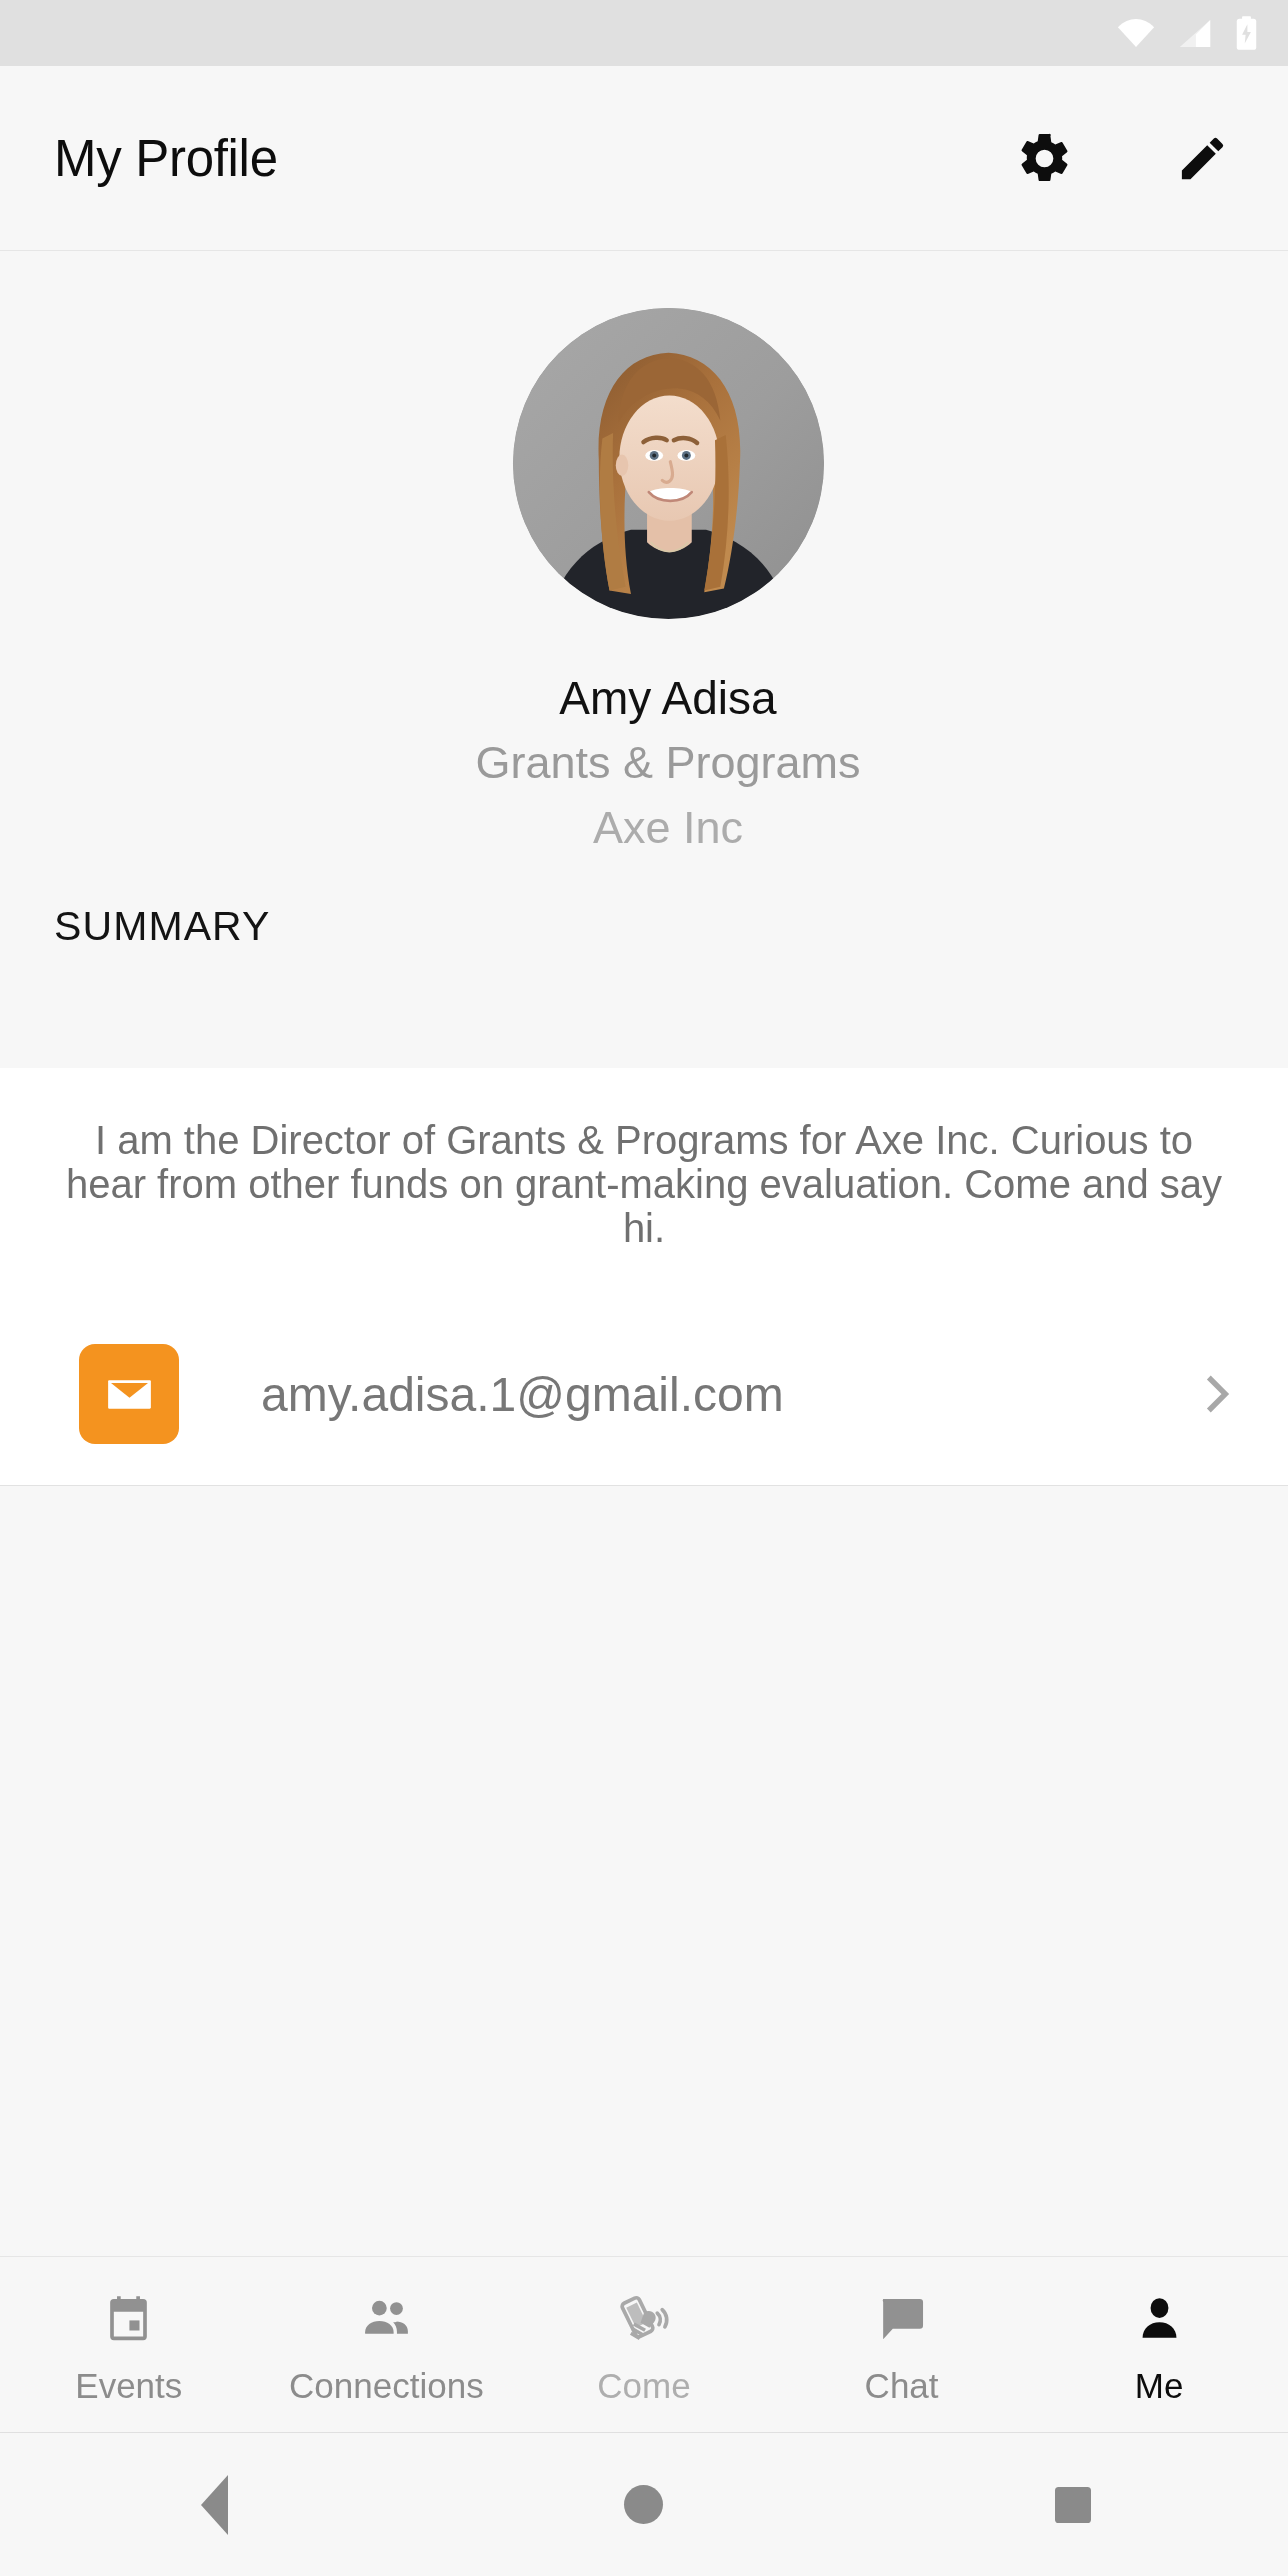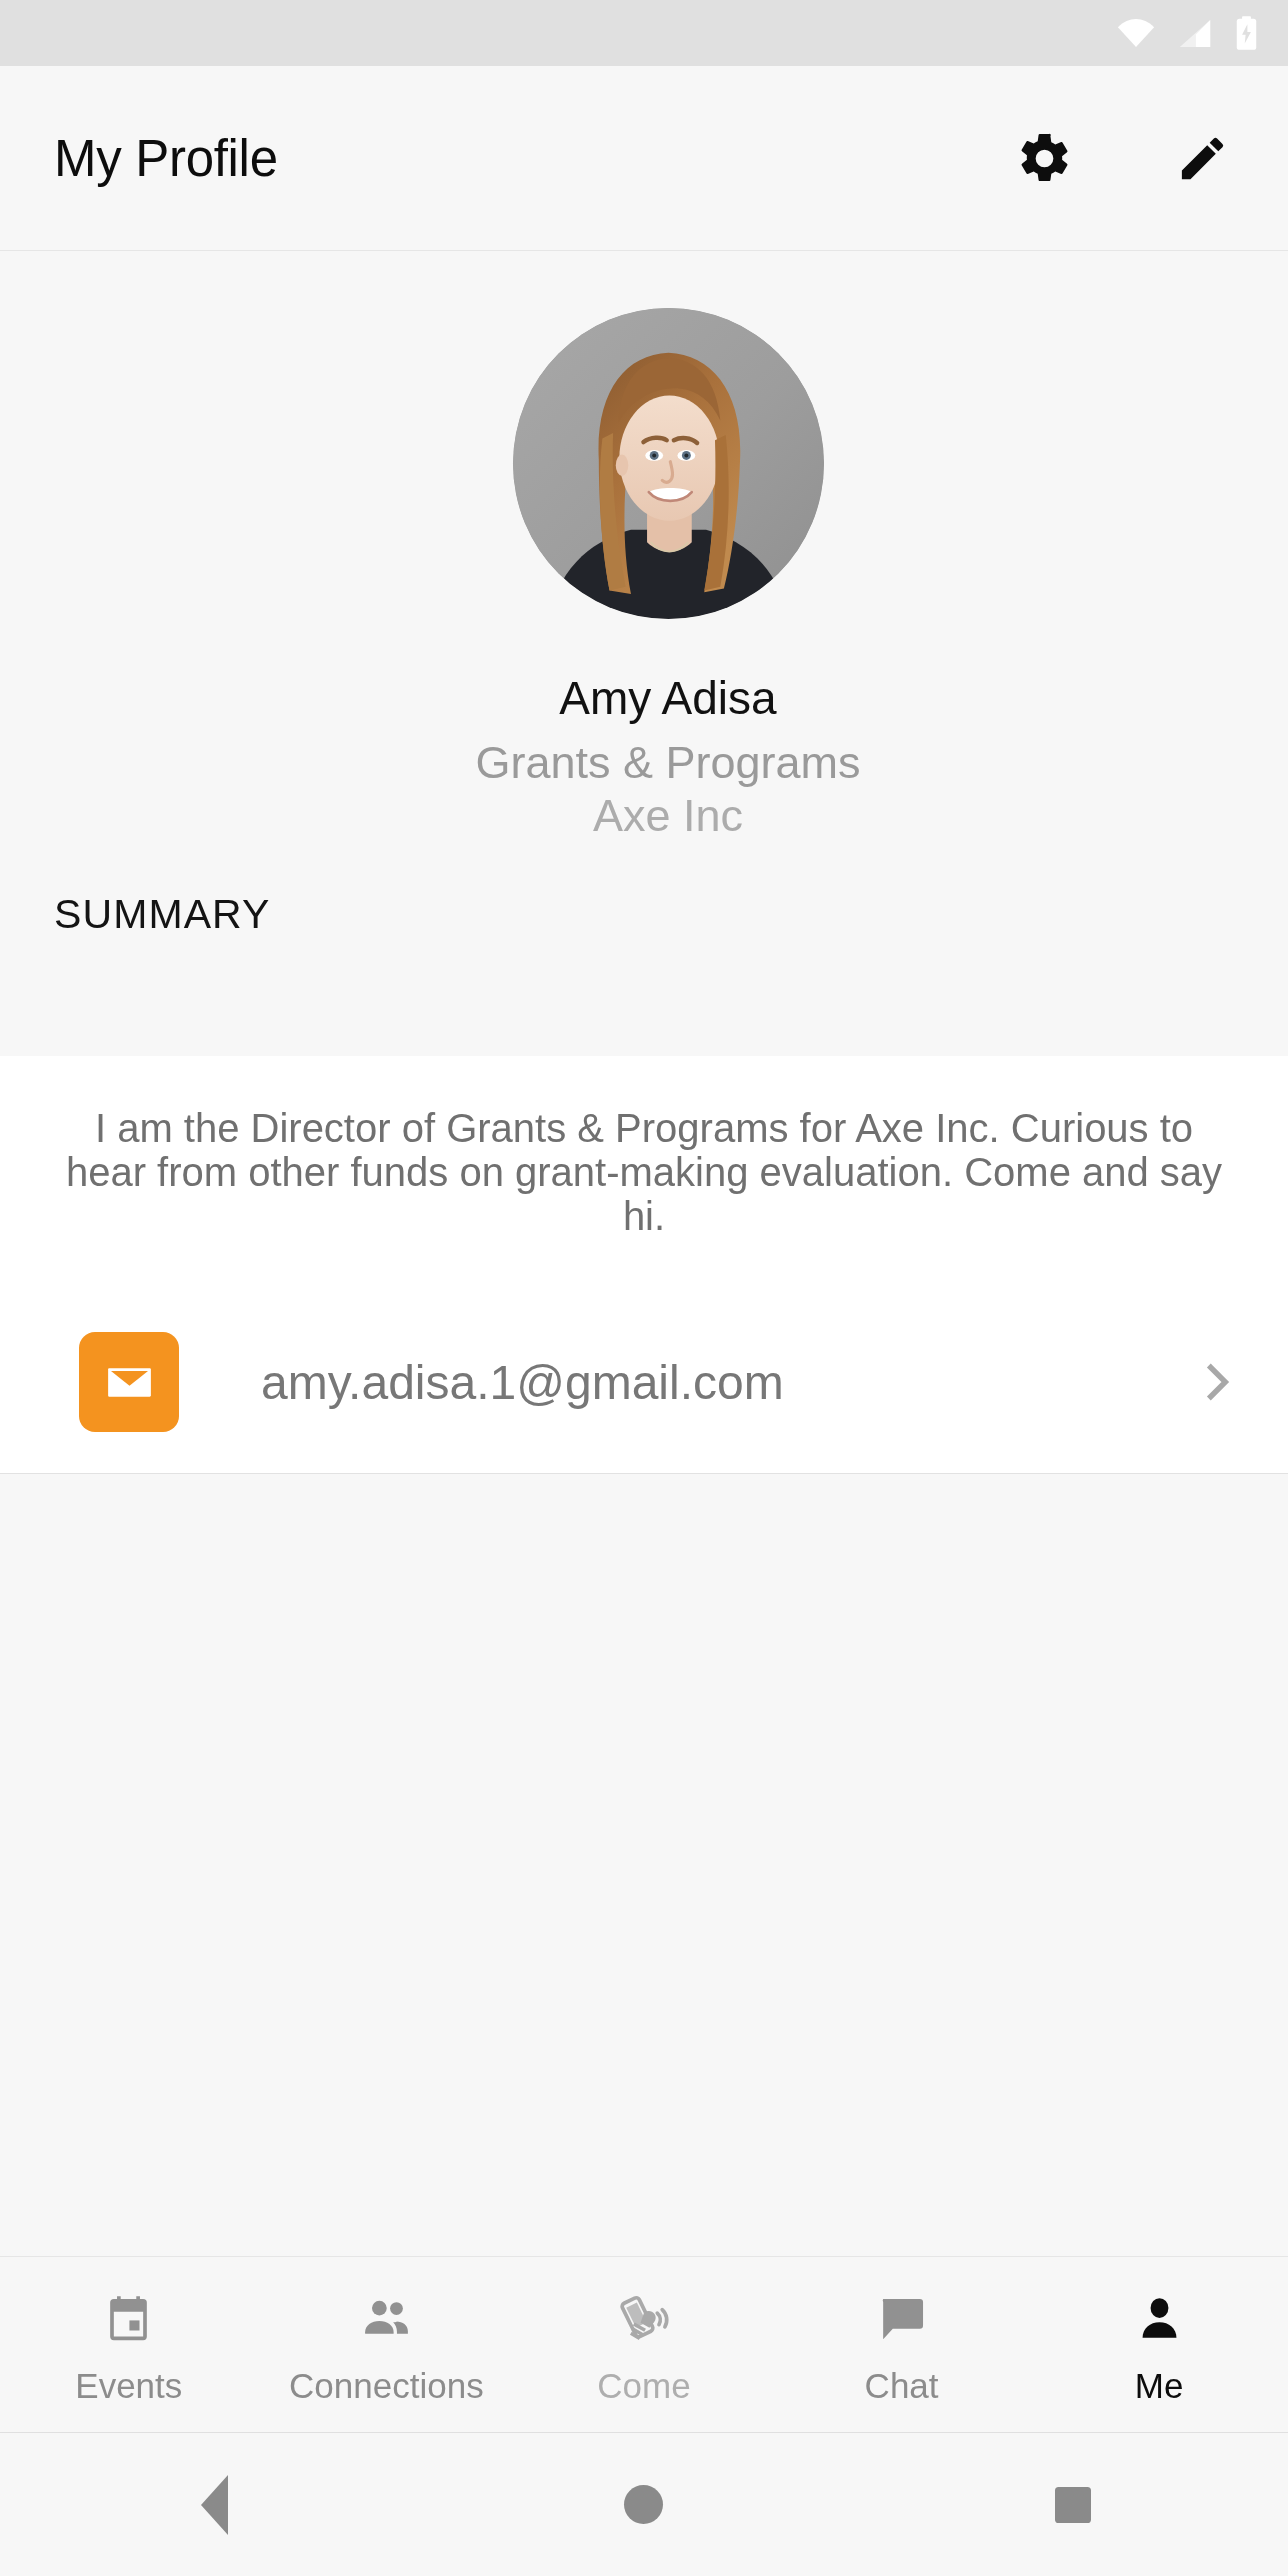--- a/index.html
+++ b/index.html
@@ -109,21 +109,21 @@
     color: #111111;
     line-height: 1.1;
   }
   .profile-role {
     margin-top: 14.3px;
     font-size: 45px;
     color: #9a9a9a;
     line-height: 1.1;
   }
   .profile-company {
-    margin-top: 4px;
+    margin-top: 16px;
     font-size: 45px;
     color: #acacac;
     line-height: 1.1;
   }
 
   
   .section-header {
     font-size: 41px;
     color: #141414;
     letter-spacing: 1.1px;

